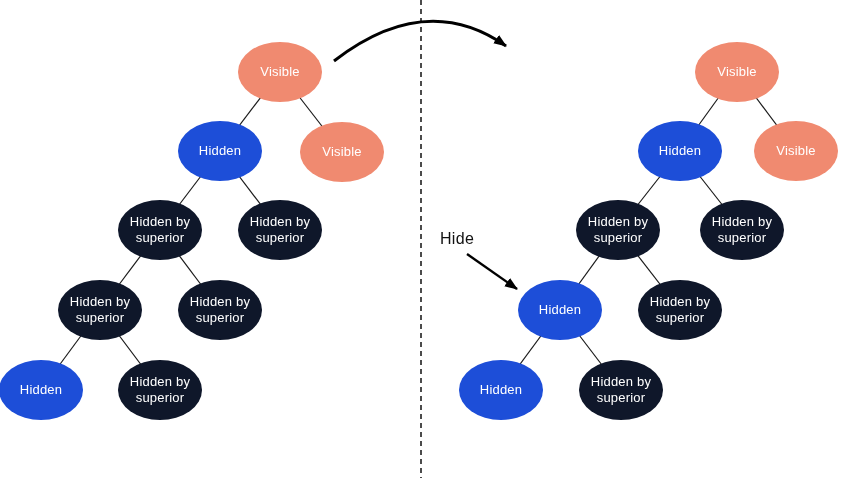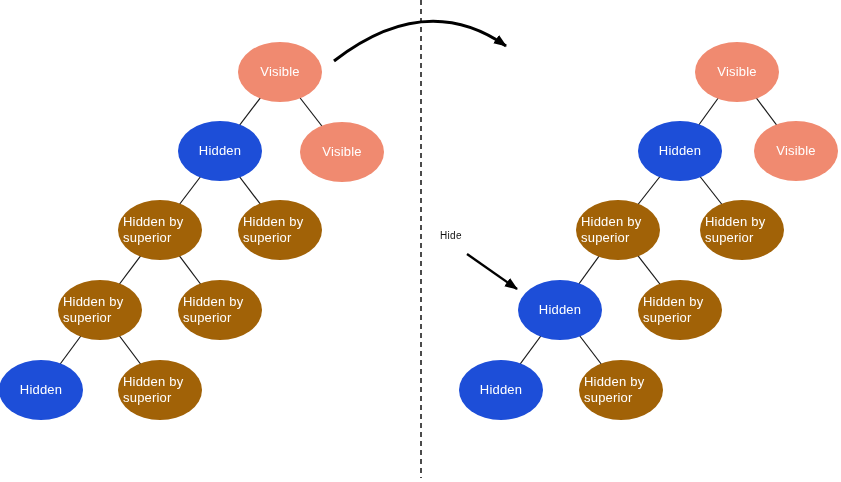--- a/index.html
+++ b/index.html
@@ -22,37 +22,38 @@
     z-index: 0;
   }
   .node {
     position: absolute;
     width: 84px;
     height: 60px;
     border-radius: 50%;
     display: flex;
     align-items: center;
     justify-content: center;
+    text-align: center;
     color: #ffffff;
     font-size: 13px;
     font-weight: 500;
     line-height: 1.22;
     letter-spacing: 0.2px;
     padding: 0 5px;
     box-sizing: border-box;
     z-index: 2;
   }
   .node.visible { background: #F08A70; }
   .node.hidden { background: #1d4ed8; }
-  .node.hbs { background: #a16207; }
+  .node.hbs { background: #0f172a; }
   .hide-label {
     position: absolute;
     left: 440px;
     top: 230px;
-    font-size: 10px;
+    font-size: 16px;
     font-weight: 500;
     color: #111111;
     letter-spacing: 0.3px;
     z-index: 2;
   }
 </style>
 </head>
 <body>
 
 <div class="canvas">

